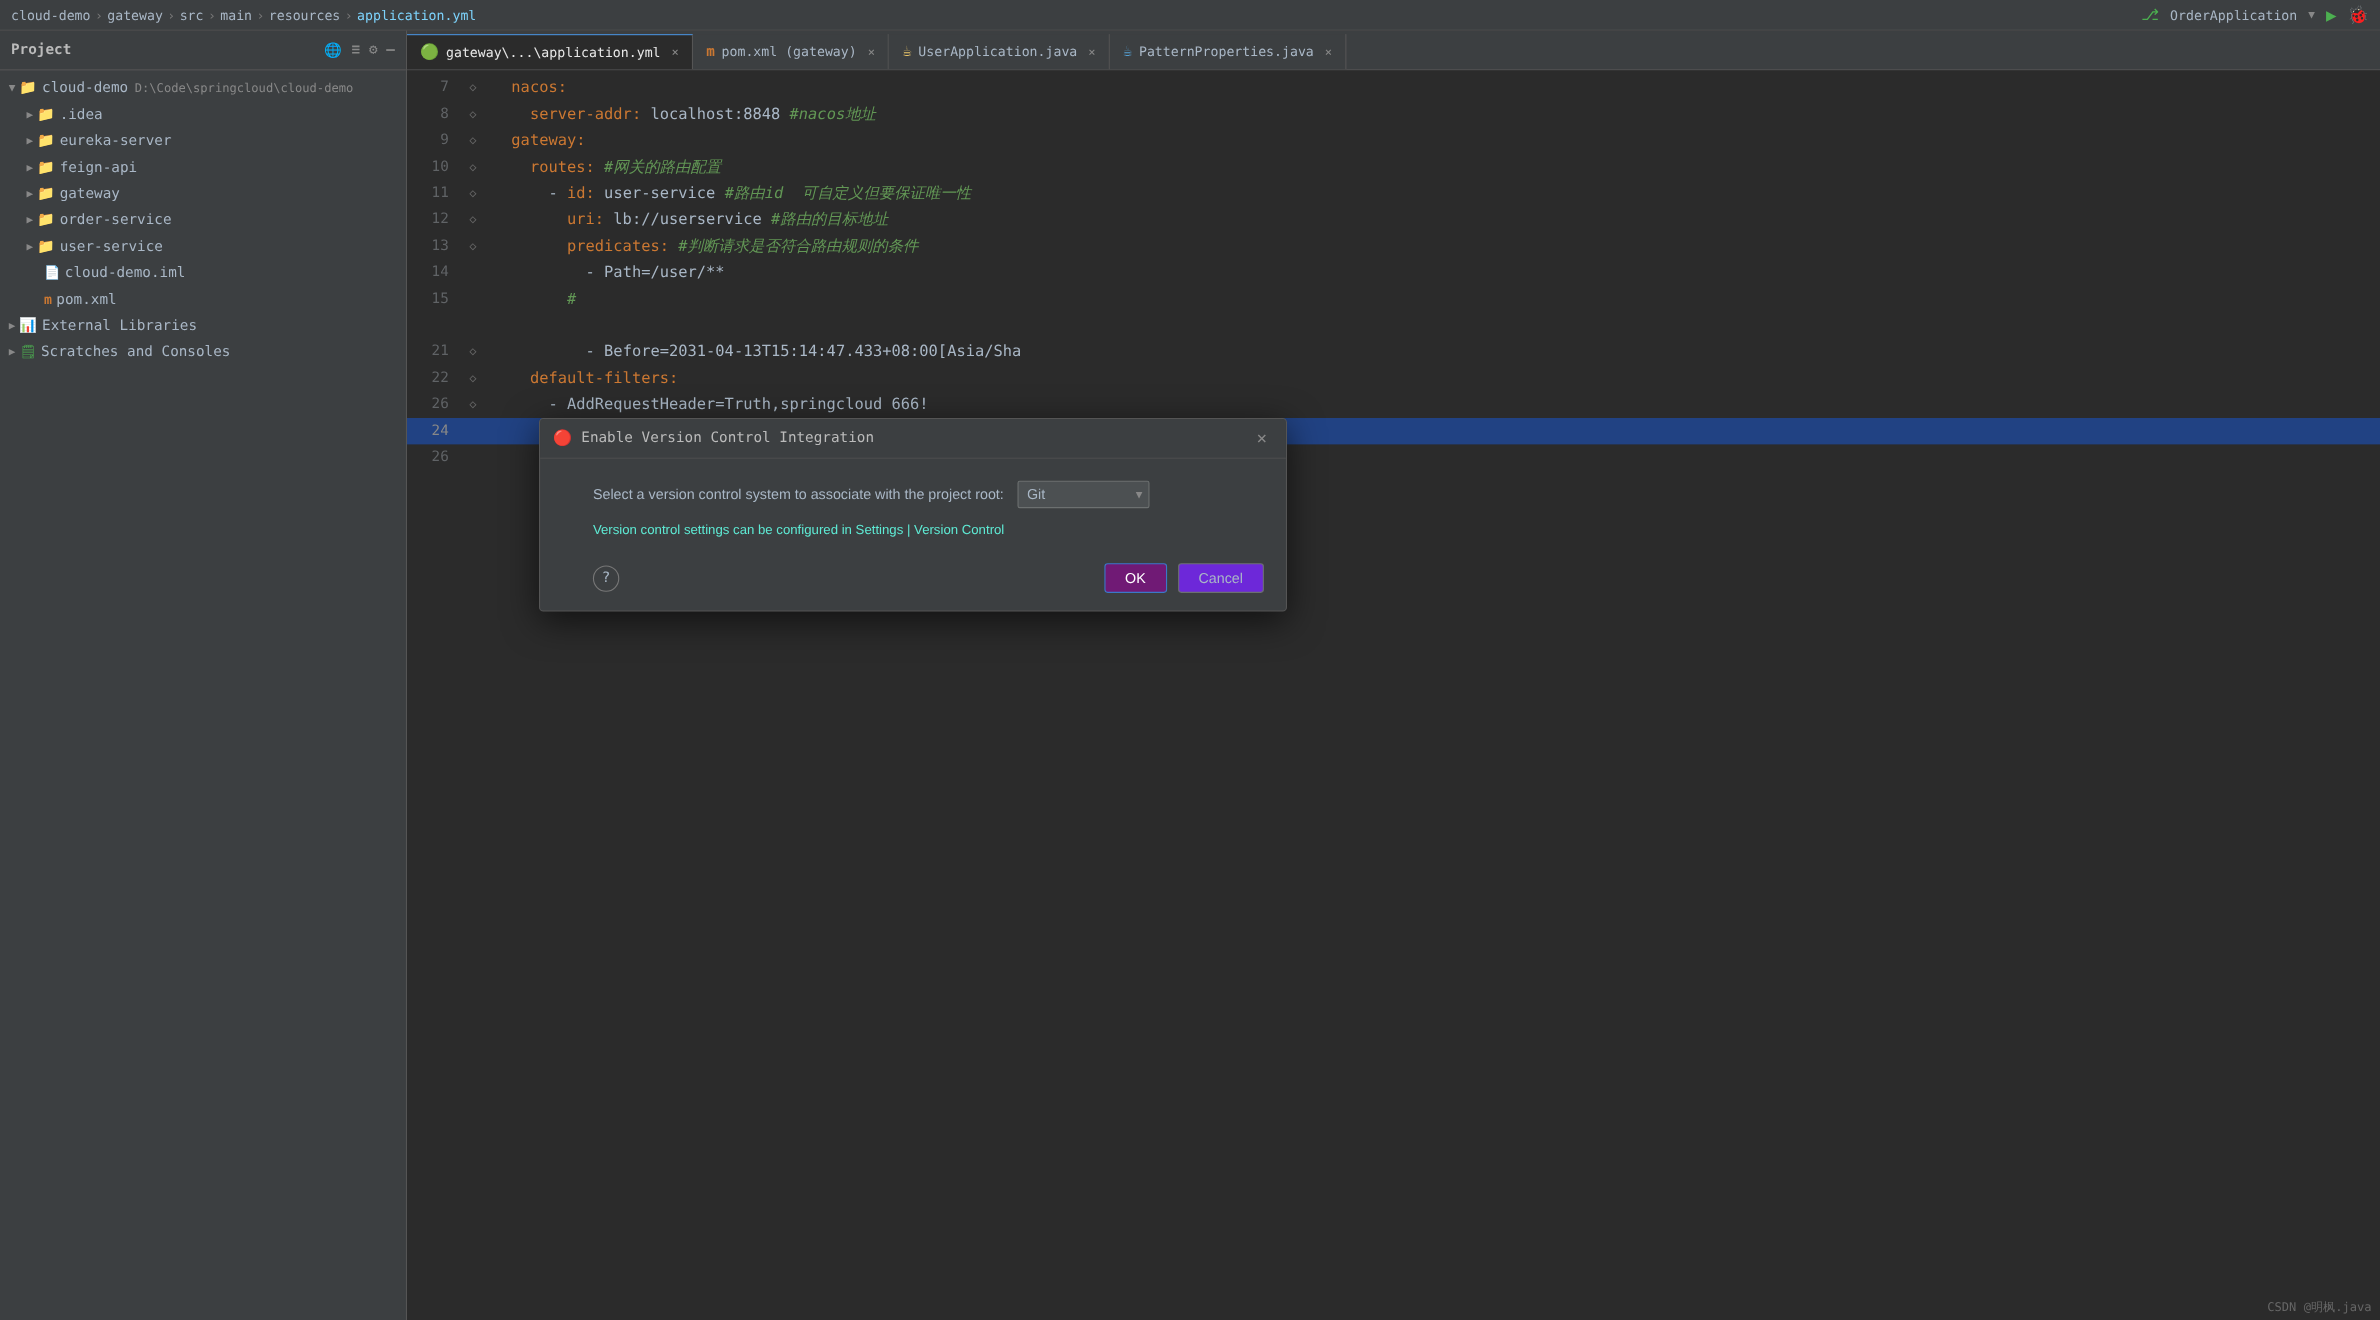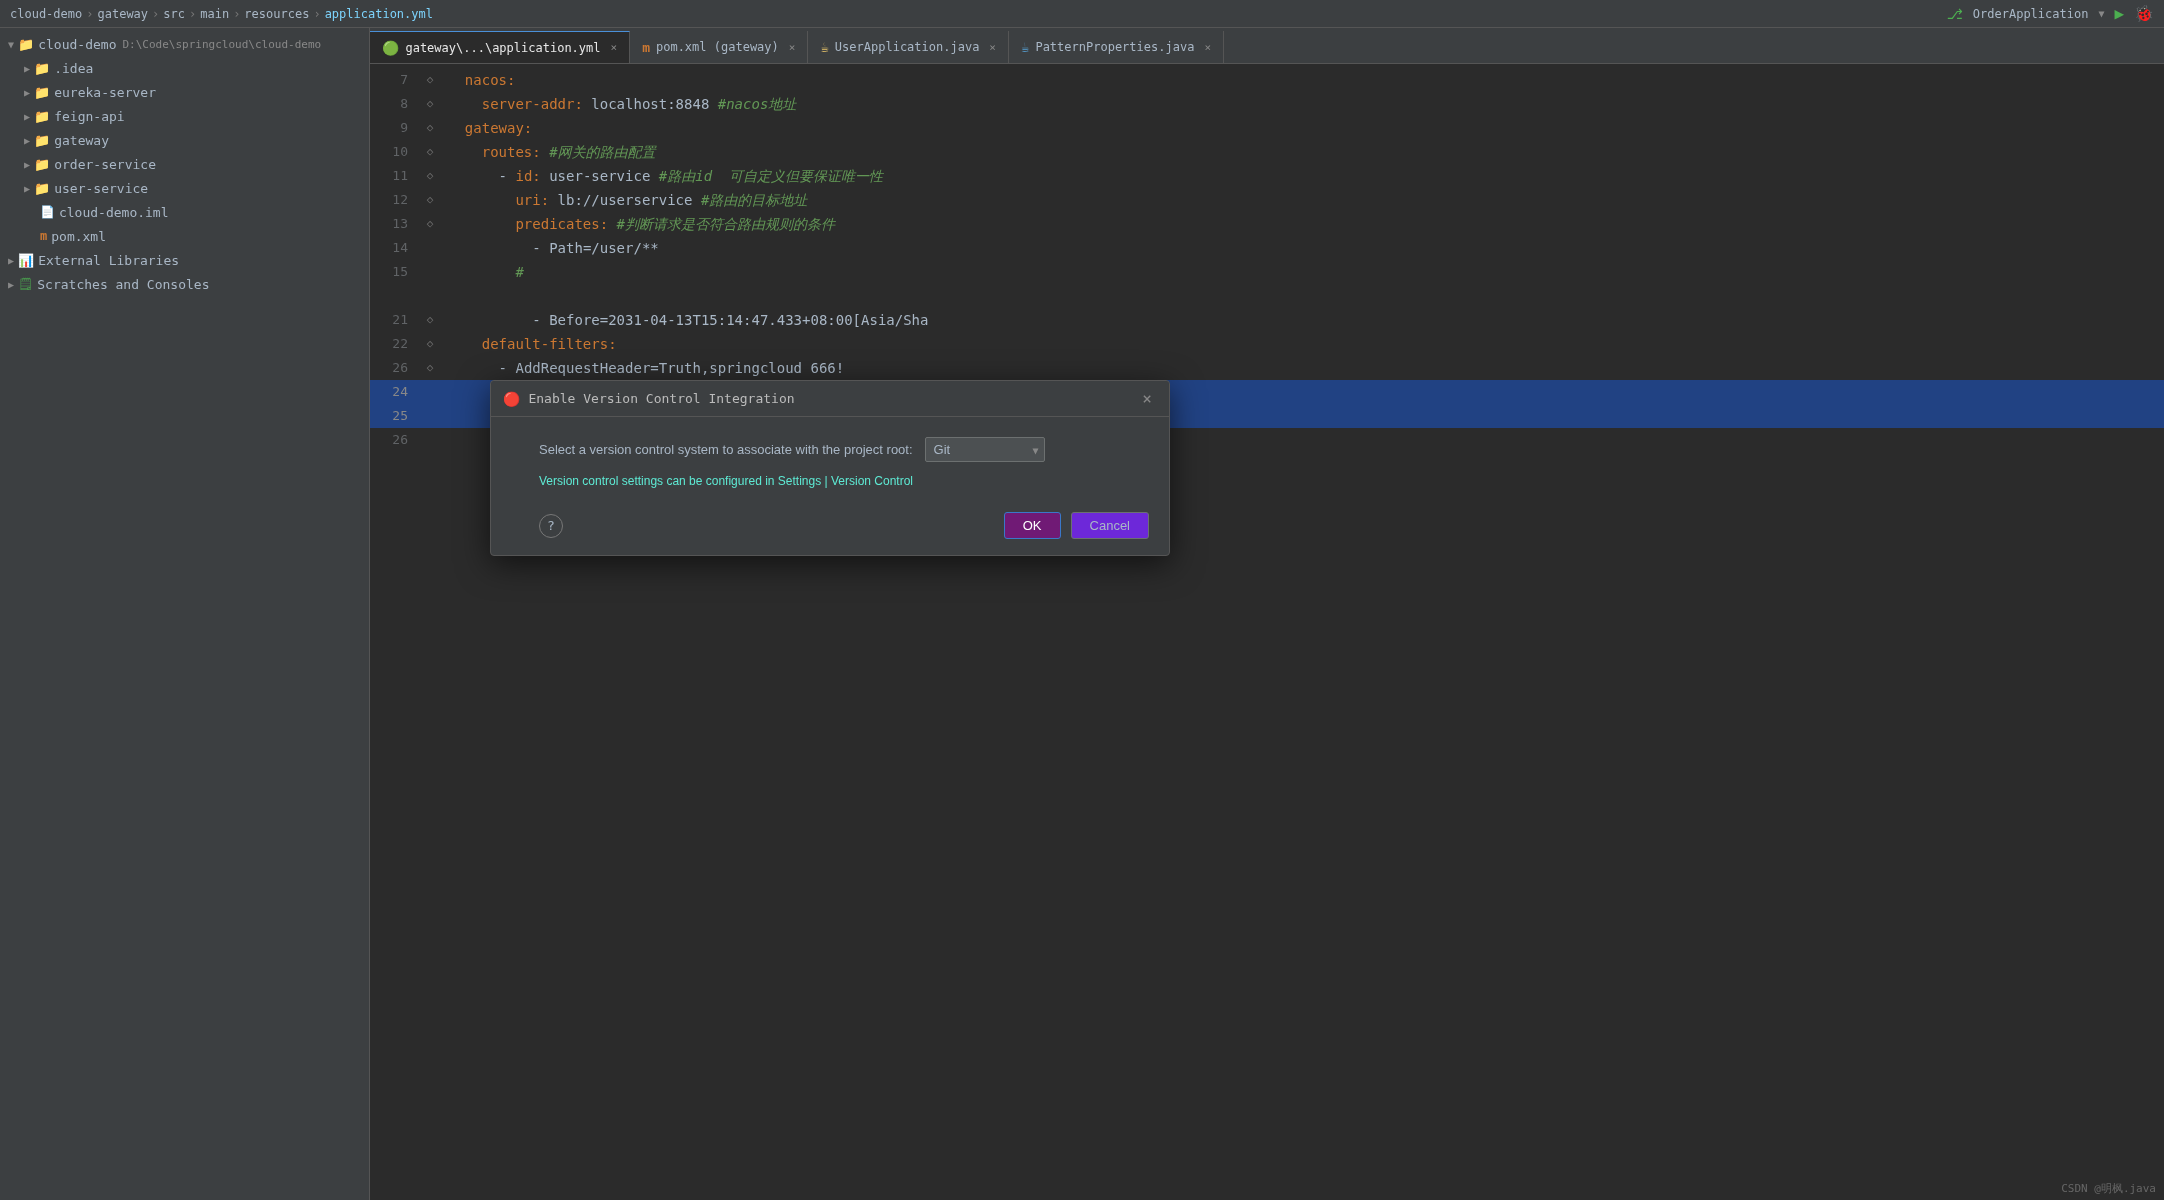--- a/index.html
+++ b/index.html
@@ -328,20 +328,29 @@
     <span>OrderApplication</span>
     <span style="font-size:10px; color:#888;">▼</span>
     <span class="run-btn">▶</span>
     <span style="color:#4caf50; font-size:16px;">🐞</span>
   </div>
 </div>
 
 <div class="main-layout">
 
   <div class="sidebar">
+    <div class="sidebar-header">
+      <span class="project-label">Project</span>
+      <span class="icons">
+        <span>🌐</span>
+        <span>≡</span>
+        <span>⚙</span>
+        <span>—</span>
+      </span>
+    </div>
     <div class="sidebar-tree">
 
       <div class="tree-item">
         <span class="indent" style="width:0px"></span>
         <span class="arrow">▼</span>
         <span class="folder-icon">📁</span>
         <span>cloud-demo</span>
         <span class="item-path">D:\Code\springcloud\cloud-demo</span>
       </div>
 
@@ -519,25 +528,20 @@
           <span class="line-gutter">◇</span>
           <span class="line-content">      <span class="yaml-dash">-</span> <span class="yaml-val">AddRequestHeader=Truth,springcloud 666!</span></span>
         </div>
 
         <div class="code-line line-selected">
           <span class="line-num" style="color:#888;">24</span>
           <span class="line-gutter"></span>
           <span class="line-content"></span>
         </div>
 
-        <div class="code-line line-selected">
-          <span class="line-num" style="color:#888;">25</span>
-          <span class="line-gutter"></span>
-          <span class="line-content"></span>
-        </div>
 
         <div class="code-line">
           <span class="line-num">26</span>
           <span class="line-gutter"></span>
           <span class="line-content"></span>
         </div>
 
       </div>
     </div>
 

